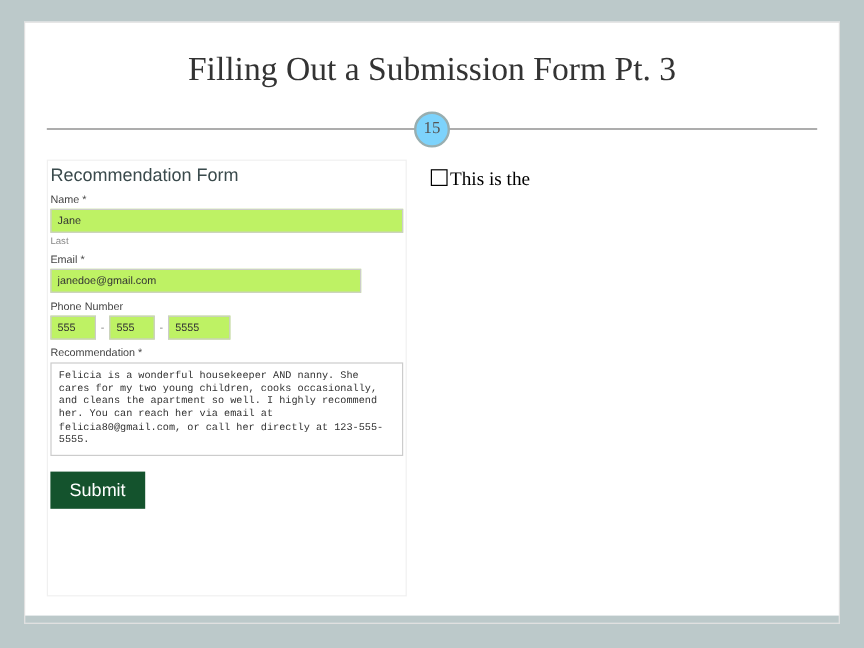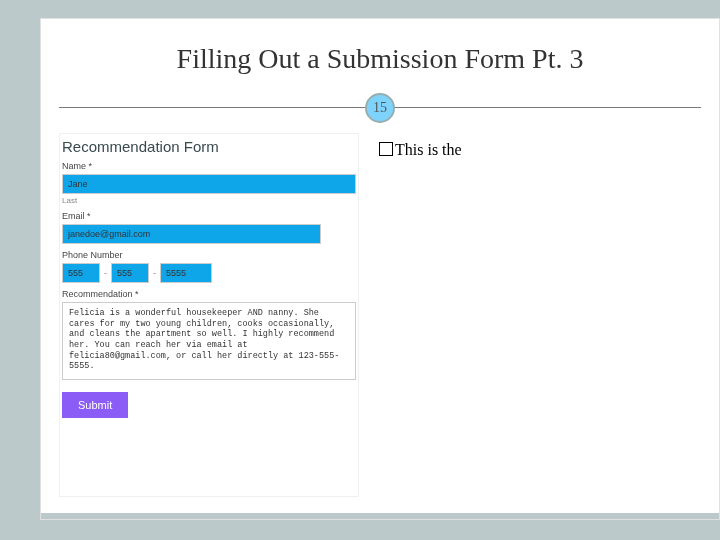--- a/index.html
+++ b/index.html
@@ -8,21 +8,20 @@
     width: 720px; height: 540px;
     background: #bcc9ca;
     position: relative;
     padding: 18px 20px 20px 20px;
   }
   .inner {
     background: #fff;
     width: 100%; height: 100%;
     position: relative;
     border: 1px solid #e0e0e0;
-    margin-left: 20px;
   }
   .title-wrap {
     text-align: center;
     padding-top: 24px;
   }
   .title {
     font-size: 28px;
     font-weight: 400;
     color: #333;
     font-family: Georgia, serif;
@@ -94,21 +93,21 @@
   }
   .flabel { font-size: 9px; color: #444; margin-top: 6px; }
   .fsub { font-size: 8px; color: #888; margin-top: 2px; }
   .finput {
     width: 100%;
     border: 1px solid #ccc;
     font-size: 9px;
     padding: 4px 5px;
     font-family: Arial, sans-serif;
     margin-top: 3px;
-    background: #0ea5e9;
+    background: #bef264;
     color: #333;
   }
   .row2 { display: flex; gap: 8px; }
   .row2 > div { flex: 1; }
   .row3 { display: flex; align-items: center; gap: 4px; margin-top: 3px; }
   .row3 .finput { margin-top: 0; }
   .row3 .pw1 { width: 38px; }
   .row3 .pw2 { width: 38px; }
   .row3 .pw3 { width: 52px; }
   .dash { color: #888; font-size: 9px; }
@@ -119,24 +118,24 @@
     padding: 5px 6px;
     font-family: 'Courier New', monospace;
     margin-top: 3px;
     height: 78px;
     resize: none;
     line-height: 1.25;
     color: #333;
   }
   .submit-btn {
     margin-top: 10px;
-    background: #8b5cf6;
+    background: #14532d;
     color: #fff;
     border: none;
-    font-size: 11px;
+    font-size: 15px;
     padding: 7px 16px;
     font-family: Arial, sans-serif;
     cursor: pointer;
   }
   .footer-bar {
     position: absolute;
     left: 0; right: 0; bottom: 0;
     height: 6px;
     background: #bcc9ca;
   }

